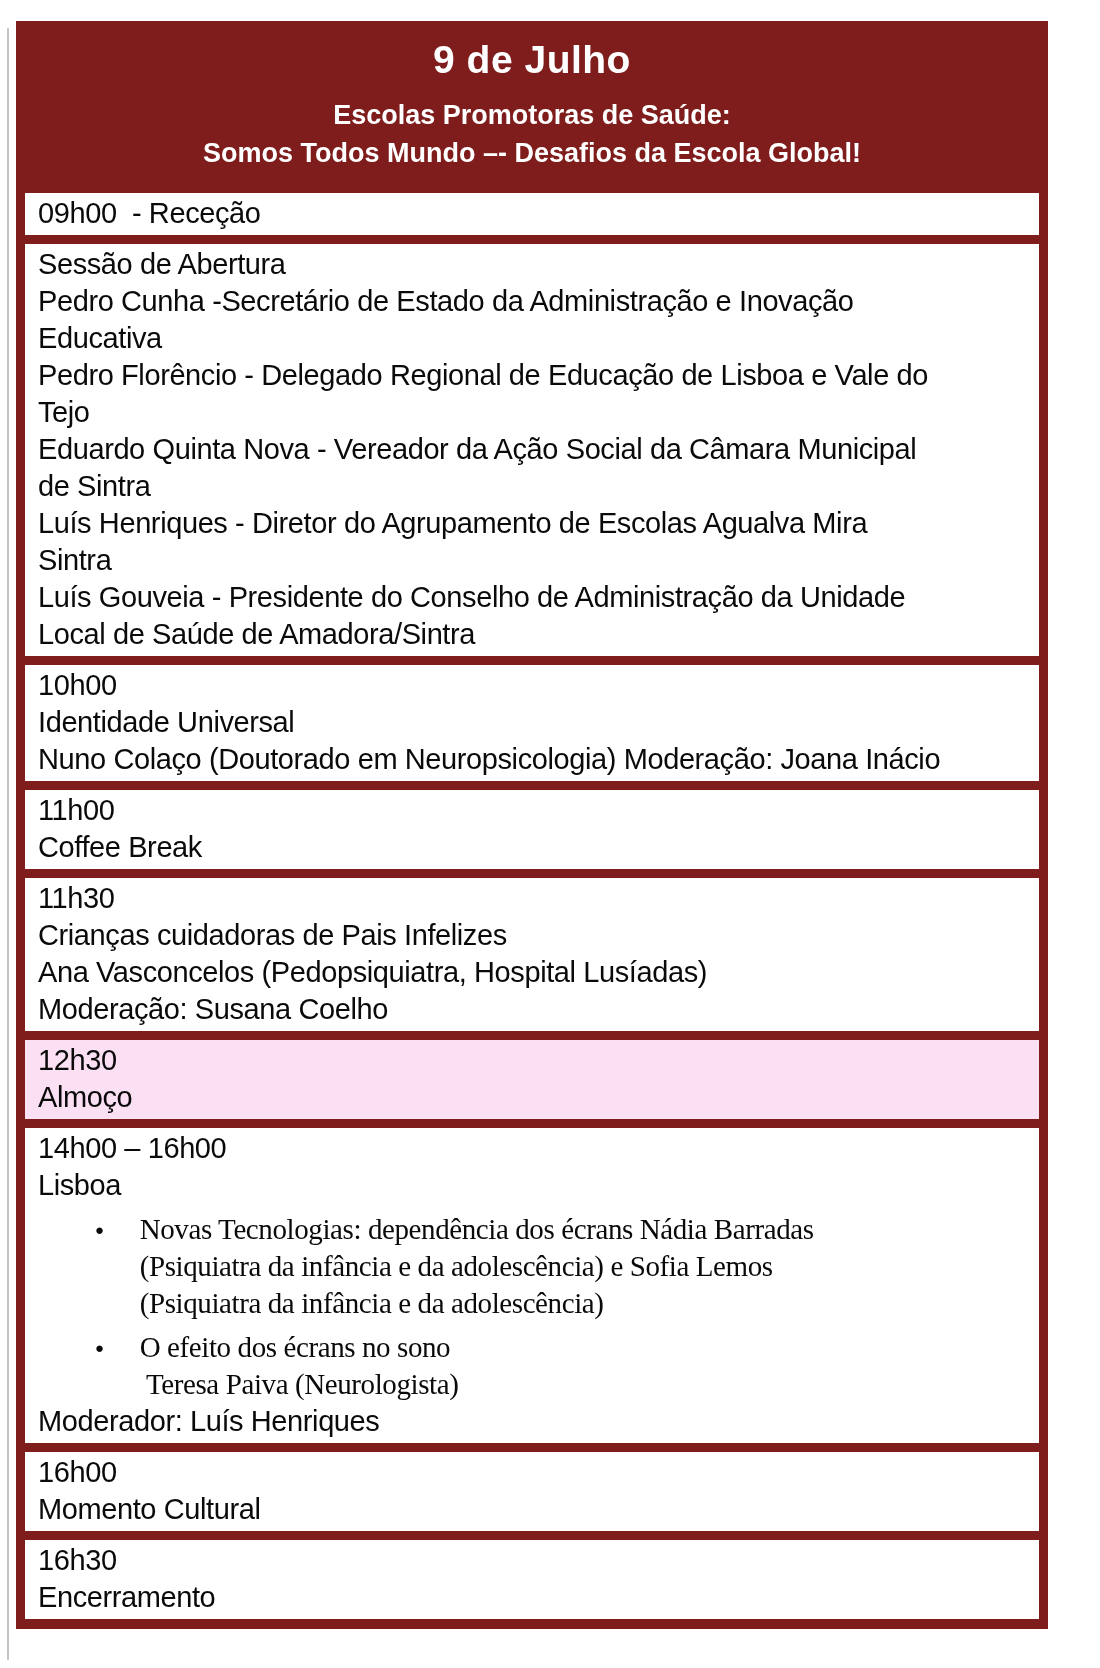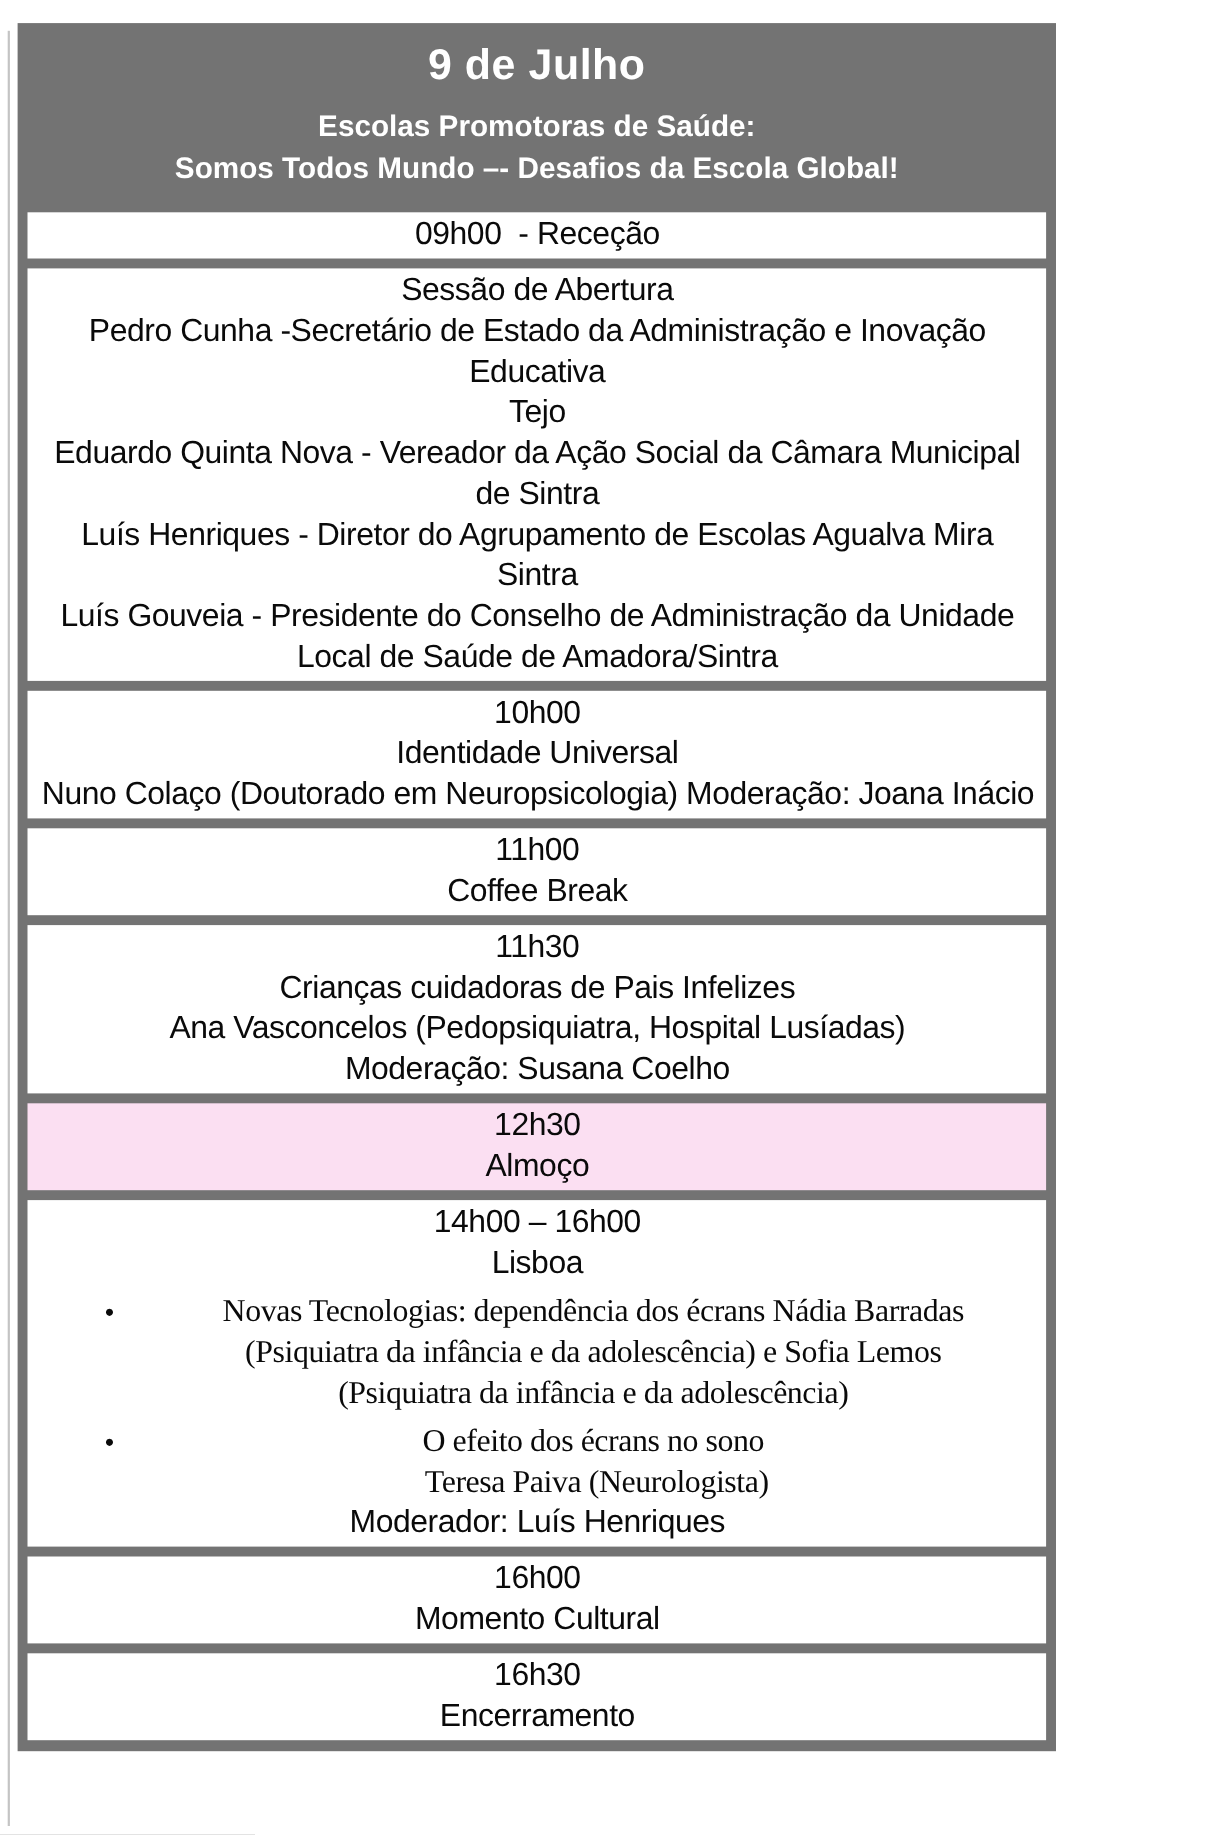--- a/index.html
+++ b/index.html
@@ -6,35 +6,35 @@
   body{
     width:1100px;height:1668px;background:#ffffff;position:relative;
     font-family:"Liberation Sans","DejaVu Sans",sans-serif;
     color:#0a0a0a;overflow:hidden;
   }
   .edge-line{
     position:absolute;left:7px;top:28px;width:2px;height:1632px;
     background:#c4c4c4;
   }
   .board{
-    position:absolute;left:16px;top:21px;width:944px;
-    background:#737373;padding:0 9px 10px 9px;box-sizing:border-box;
+    position:absolute;left:16px;top:21px;width:1032px;
+    background:#7f1d1d;padding:0 9px 10px 9px;box-sizing:border-box;
   }
   .board-header{
     color:#ffffff;text-align:center;padding:15px 0 12px 0;
   }
   .board-title{
     font-size:39px;font-weight:bold;line-height:48px;letter-spacing:.5px;
   }
   .board-subtitle{
     margin-top:12px;font-size:27px;font-weight:bold;line-height:38px;text-align:center;
   }
   .row{
     background:#ffffff;margin-top:9px;padding:2px 12px 3px 13px;
-    font-size:29px;line-height:37px;letter-spacing:-.4px;text-align:center;
+    font-size:29px;line-height:37px;letter-spacing:-.4px;
   }
   .row.highlight{background:#fbdff2;}
   .line{white-space:pre;}
   .bullet{display:flex;margin-top:7px;}
   .bullet .dot{
     flex:0 0 auto;margin-left:57px;margin-right:36px;
     font-size:15px;line-height:37px;
   }
   .bullet .btext{flex:1 1 auto;font-family:Liberation Serif, serif;}
 </style>
@@ -54,20 +54,21 @@
   </div>
 
   <div class="row">
     <div class="line">09h00  - Receção</div>
   </div>
 
   <div class="row">
     <div class="line">Sessão de Abertura</div>
     <div class="line">Pedro Cunha -Secretário de Estado da Administração e Inovação</div>
     <div class="line">Educativa</div>
+    <div class="line">Pedro Florêncio - Delegado Regional de Educação de Lisboa e Vale do</div>
     <div class="line">Tejo</div>
     <div class="line">Eduardo Quinta Nova - Vereador da Ação Social da Câmara Municipal</div>
     <div class="line">de Sintra</div>
     <div class="line">Luís Henriques - Diretor do Agrupamento de Escolas Agualva Mira</div>
     <div class="line">Sintra</div>
     <div class="line">Luís Gouveia - Presidente do Conselho de Administração da Unidade</div>
     <div class="line">Local de Saúde de Amadora/Sintra</div>
   </div>
 
   <div class="row">

